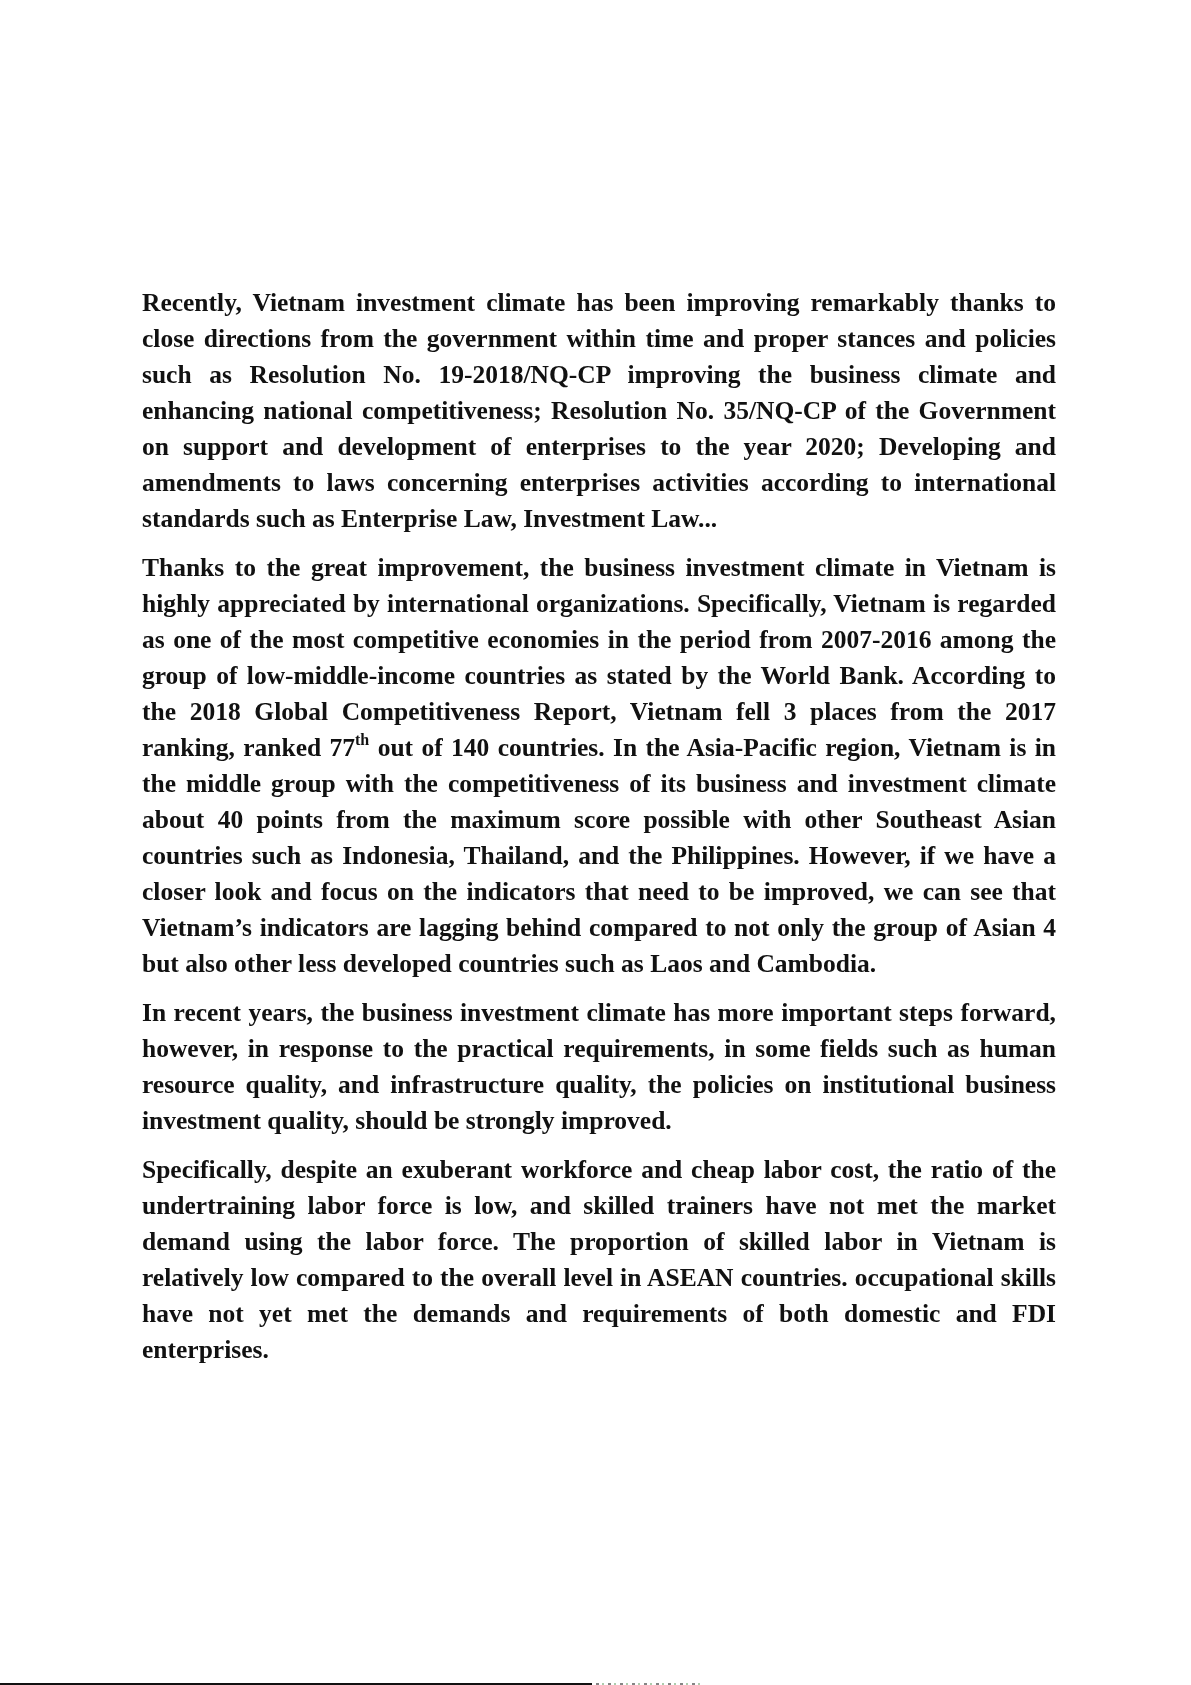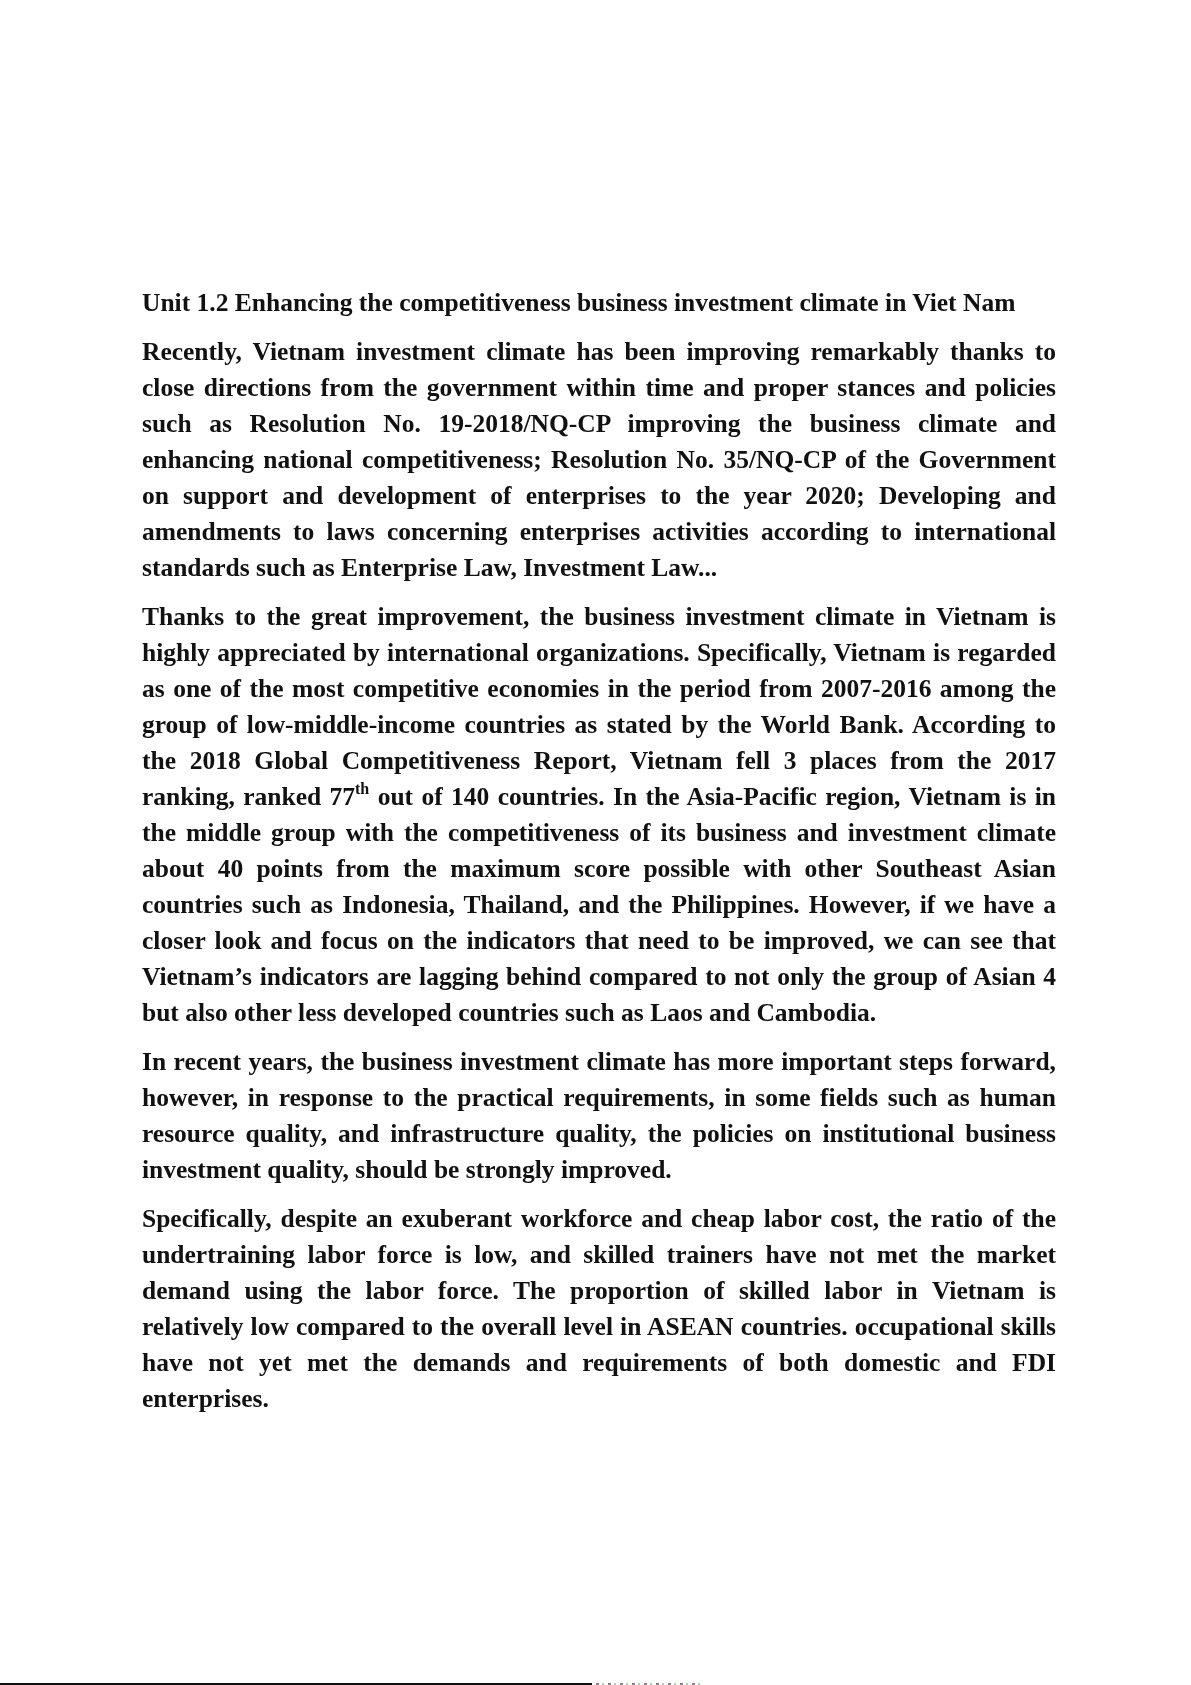--- a/index.html
+++ b/index.html
@@ -55,21 +55,20 @@
       width: 104px;
       height: 2px;
       background: repeating-linear-gradient(90deg, #333 0 3px, #fff 3px 6px, #7a7 6px 8px, #fff 8px 12px);
       opacity: 0.6;
     }
   </style>
 </head>
 <body>
 
 <div class="page">
-  <h2 class="heading">Unit 1.2 Enhancing the competitiveness business investment climate in Viet Nam</h2>
 
   <p class="para">Recently, Vietnam investment climate has been improving remarkably thanks to close directions from the government within time and proper stances and policies such as Resolution No. 19-2018/NQ-CP improving the business climate and enhancing national competitiveness; Resolution No. 35/NQ-CP of the Government on support and development of enterprises to the year 2020; Developing and amendments to laws concerning enterprises activities according to international standards such as Enterprise Law, Investment Law...</p>
 
   <p class="para"><span>Thanks to the great improvement, the business investment climate in Vietnam is highly appreciated by international organizations. Specifically, Vietnam is regarded as one of the most competitive economies in the period from 2007-2016 among the group of low-middle-income countries as stated by the World Bank. According to the 2018 Global Competitiveness Report, Vietnam fell 3 places from the 2017 ranking, ranked 77</span><sup>th</sup><span> out of 140 countries. In the Asia-Pacific region, Vietnam is in the middle group with the competitiveness of its business and investment climate about 40 points from the maximum score possible with other Southeast Asian countries such as Indonesia, Thailand, and the Philippines. However, if we have a closer look and focus on the indicators that need to be improved, we can see that Vietnam’s indicators are lagging behind compared to not only the group of Asian 4 but also other less developed countries such as Laos and Cambodia.</span></p>
 
   <p class="para">In recent years, the business investment climate has more important steps forward, however, in response to the practical requirements, in some fields such as human resource quality, and infrastructure quality, the policies on institutional business investment quality, should be strongly improved.</p>
 
   <p class="para">Specifically, despite an exuberant workforce and cheap labor cost, the ratio of the undertraining labor force is low, and skilled trainers have not met the market demand using the labor force. The proportion of skilled labor in Vietnam is relatively low compared to the overall level in ASEAN countries. occupational skills have not yet met the demands and requirements of both domestic and FDI enterprises.</p>
 </div>
 

